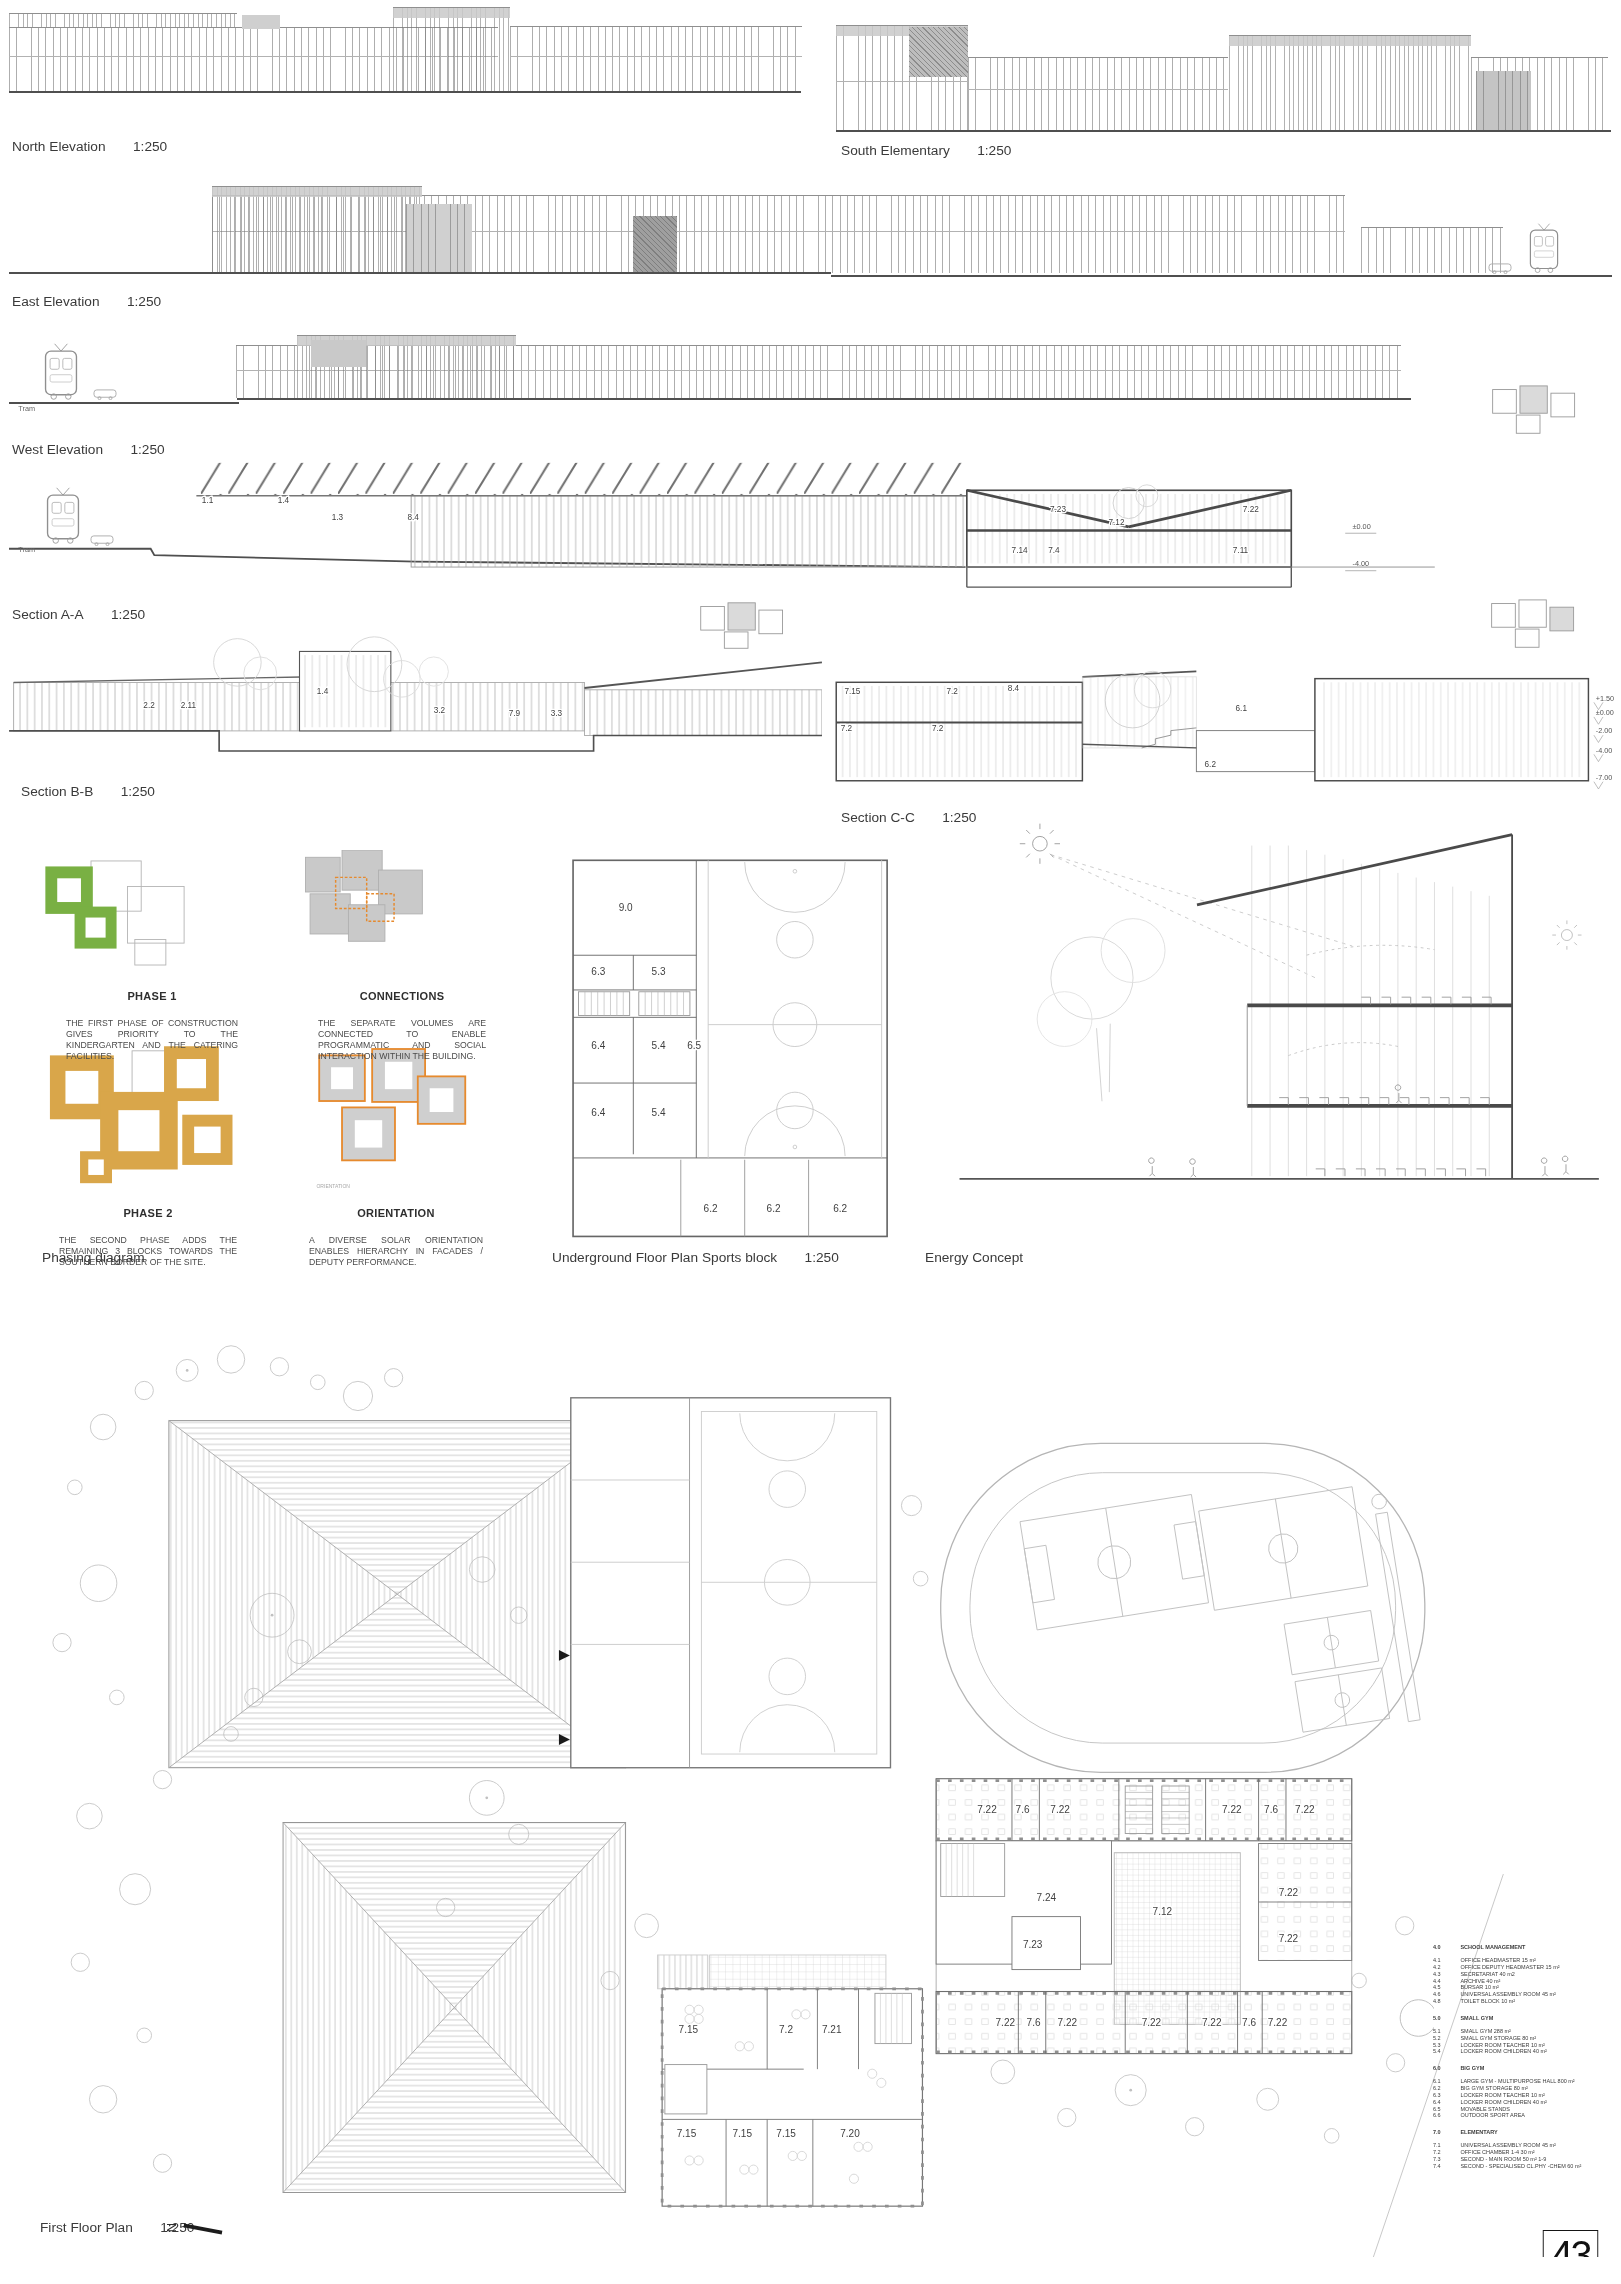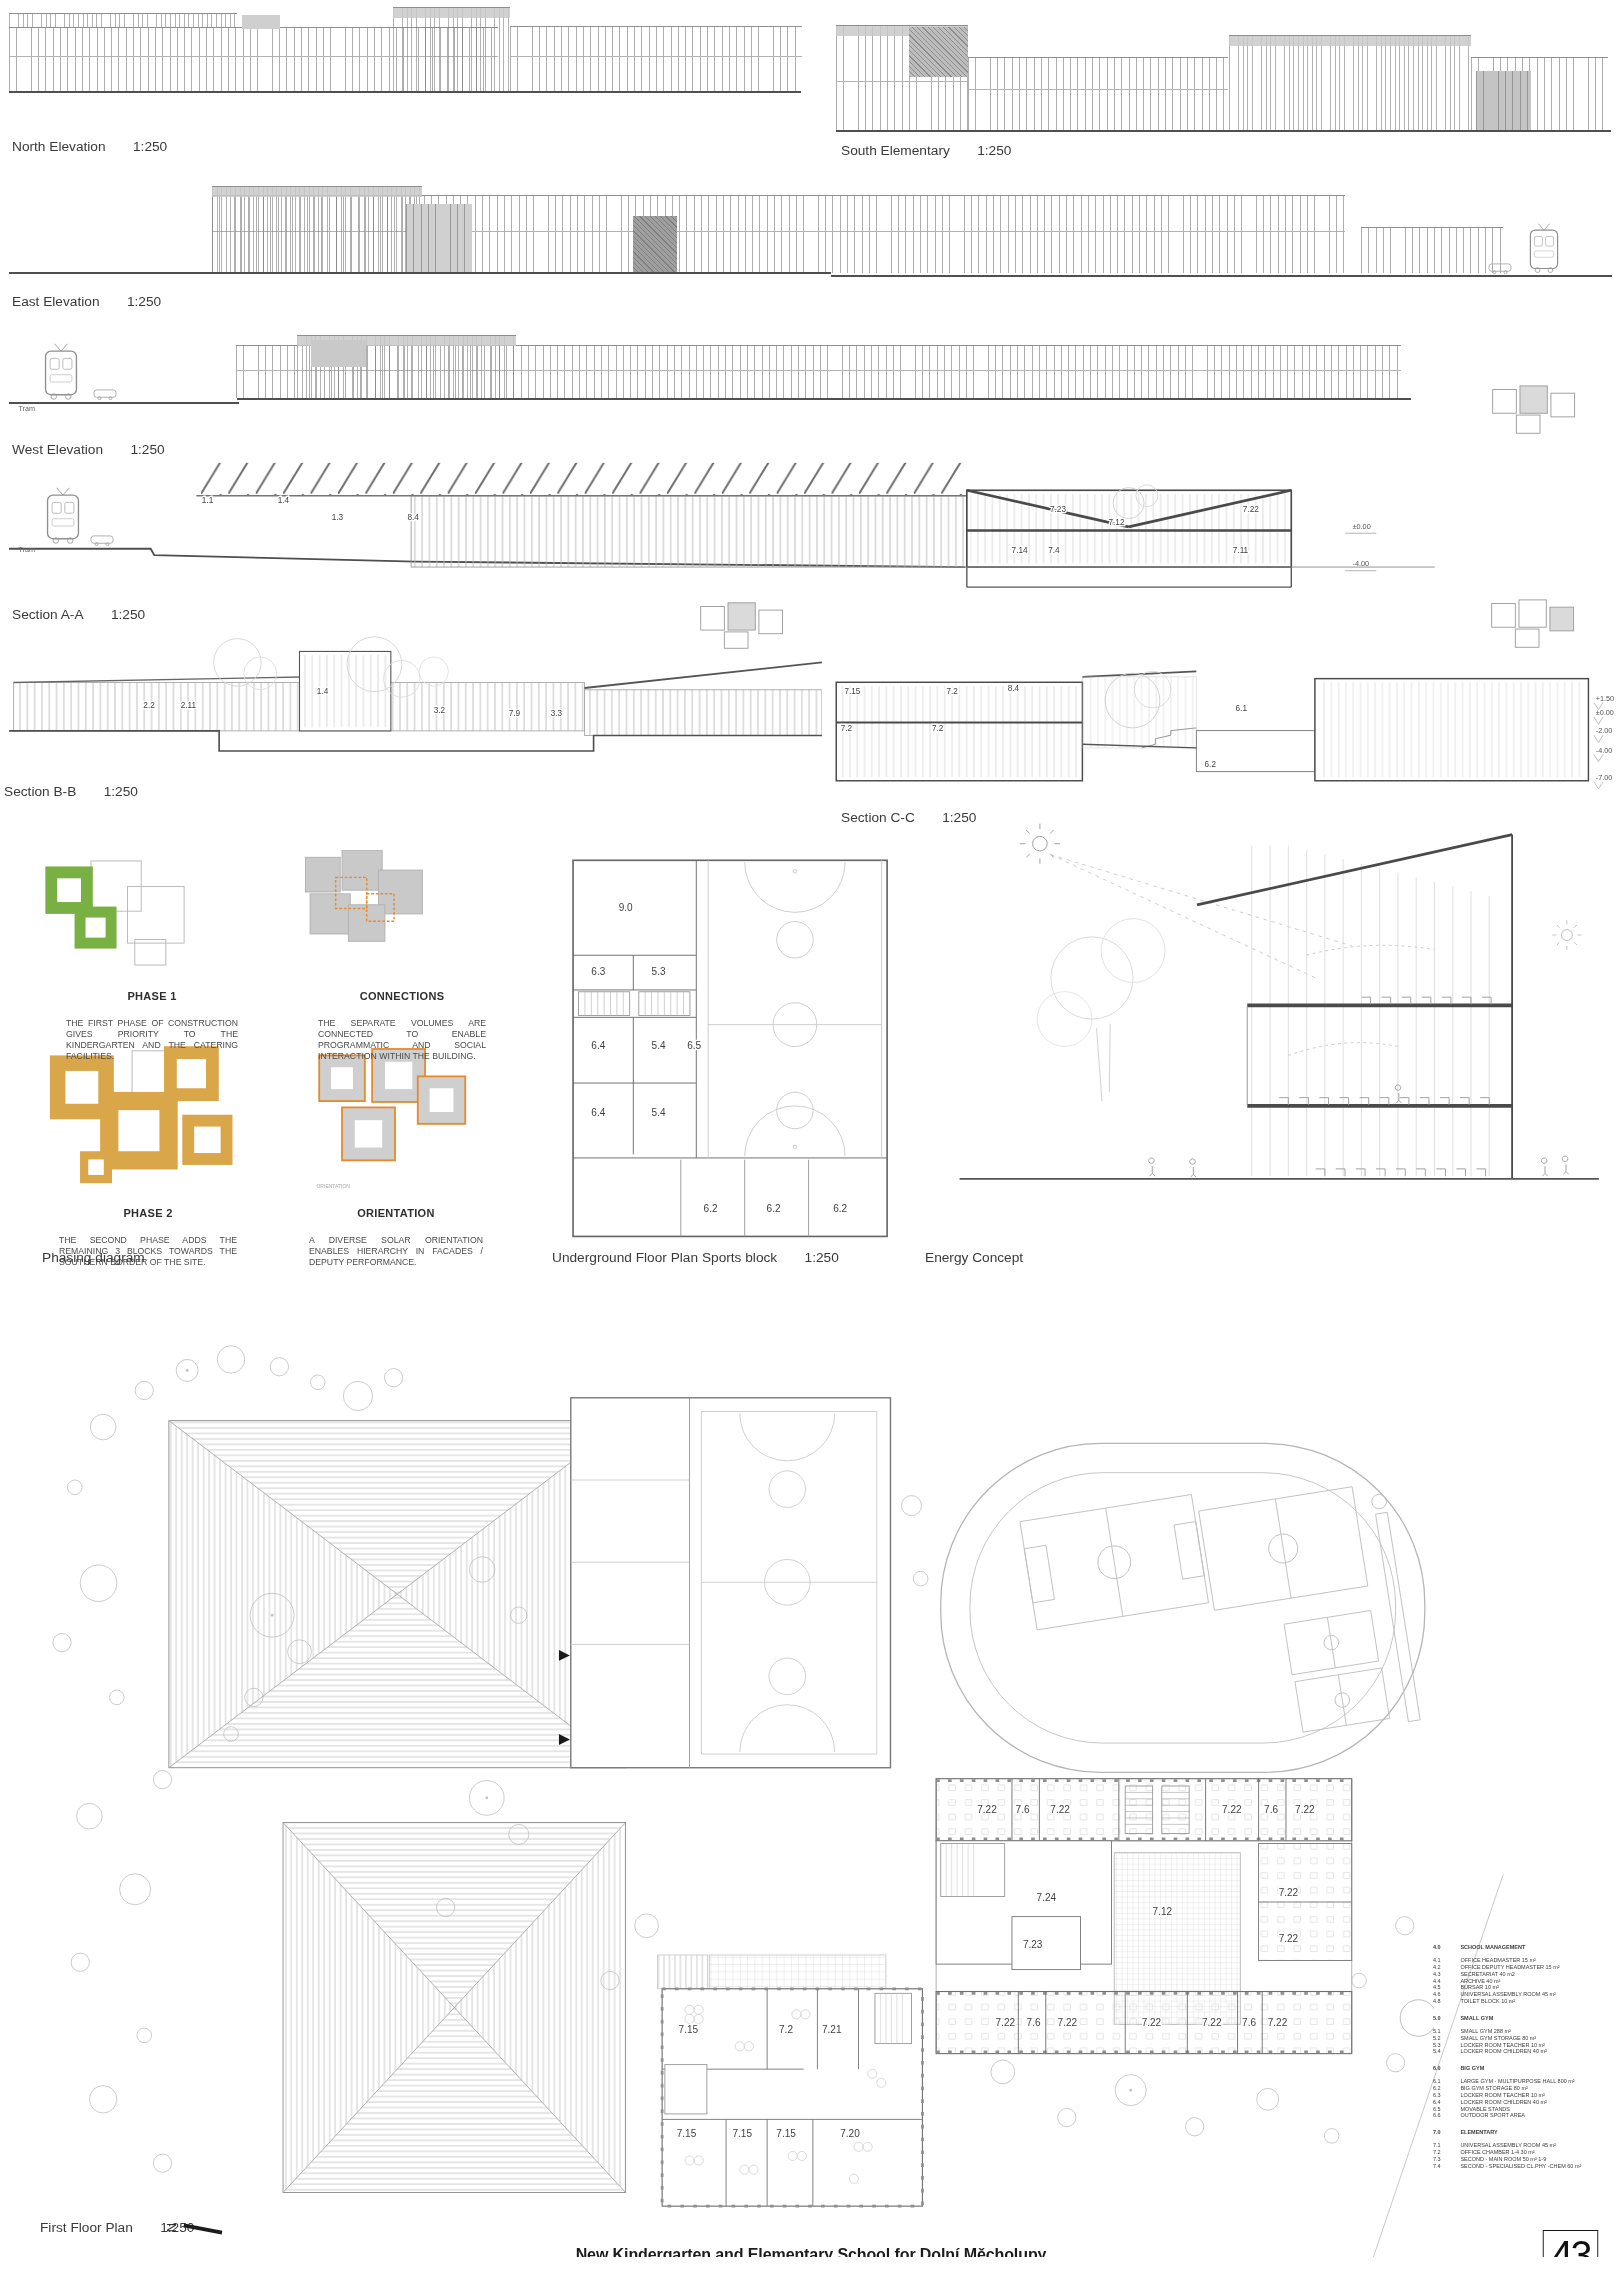--- a/index.html
+++ b/index.html
@@ -246,21 +246,21 @@
     </g>
     <g>
       <text class="rms" x="147" y="80">2.2</text>
       <text class="rms" x="188" y="80">2.11</text>
       <text class="rms" x="337" y="65">1.4</text>
       <text class="rms" x="465" y="85">3.2</text>
       <text class="rms" x="547" y="89">7.9</text>
       <text class="rms" x="593" y="89">3.3</text>
     </g>
   </svg>
-  <div class="lbl" style="left:4px;top:784px">
+  <div class="lbl" style="left:21px;top:784px">
     <span>Section B-B</span><span class="sc">1:250</span>
   </div>
 
   <svg class="abs" style="left:831px;top:644px" width="790" height="155" viewBox="0 0 865 170">
     <defs>
         <pattern id="pc8" width="8" height="8" patternUnits="userSpaceOnUse">
           <path d="M4 0 V8" stroke="#bcbcbc" stroke-width="1"></path>
         </pattern>
       </defs>
     <g>
@@ -799,17 +799,16 @@
   <div class="lbl" style="left:40px;top:2220px">
     <span>First Floor Plan</span><span class="sc">1:250</span>
   </div>
   <div class="north">
     <span class="nchar">N</span>
     <svg width="48" height="16.4" viewBox="0 0 52 18">
         <line x1="6" y1="7" x2="48" y2="15" stroke="#1c1c1c" stroke-width="4"></line>
       </svg>
   </div>
 
-  <div class="title">New Kindergarten and Elementary School for Dolní Měcholupy</div>
   <div class="sheetno">43</div>
 
 </div>
 
 
 </body></html>

